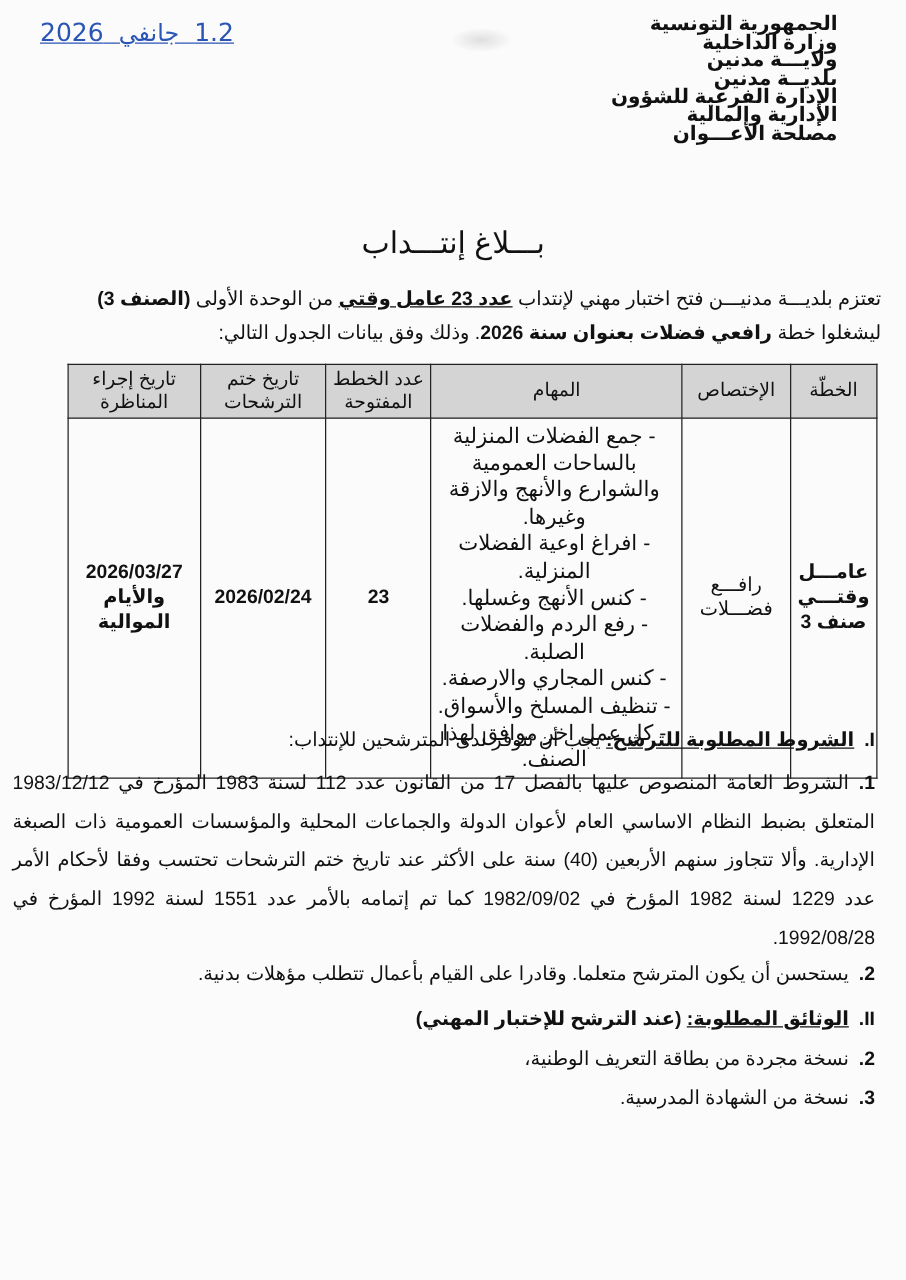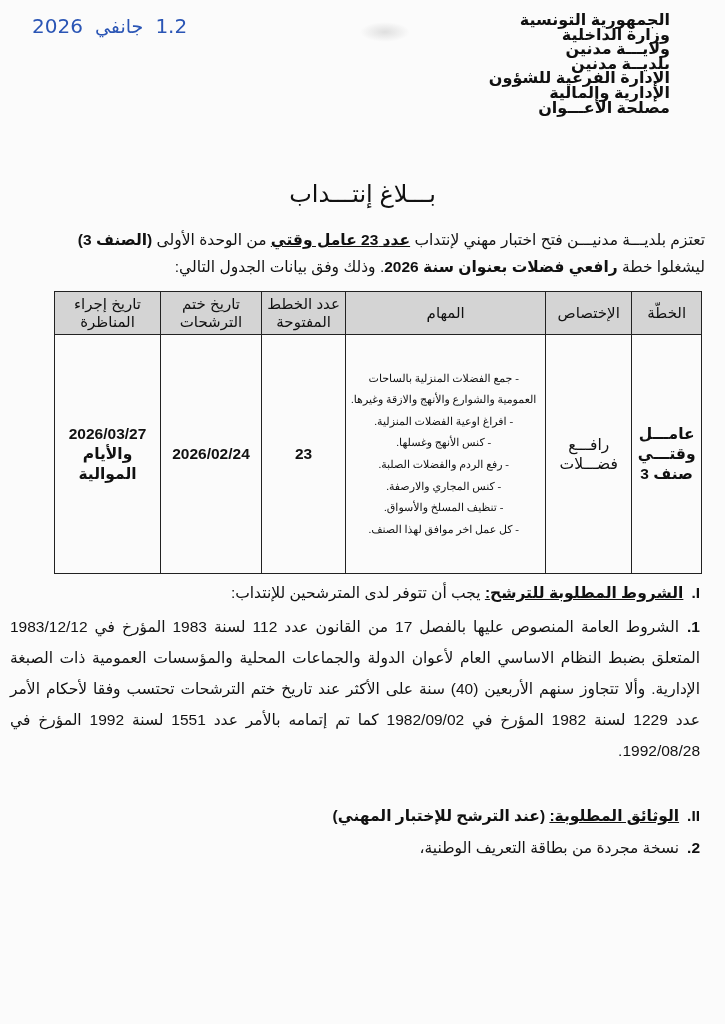--- a/index.html
+++ b/index.html
@@ -3,21 +3,21 @@
 <meta charset="utf-8">
 <style>
   html, body { margin:0; padding:0; }
   body {
     width:725px; height:1024px; background:#fbfbfb; position:relative; overflow:hidden;
     font-family:"Liberation Sans","DejaVu Sans",sans-serif; color:#111;
   }
   .stamp-date {
     position:absolute; left:32px; top:14px; color:#2a55b5;
     font-family:"DejaVu Sans", sans-serif; font-size:19px; letter-spacing:0.5px;
-    direction:rtl; unicode-bidi:plaintext;
+    direction:rtl; unicode-bidi:plaintext;text-decoration:underline;
   }
   .stamp-date .num { font-size:20px; }
   .smudge {
     position:absolute; left:360px; top:22px; width:50px; height:20px;
     background:radial-gradient(ellipse at center, rgba(170,170,170,0.35), rgba(250,250,250,0) 70%);
   }
   .letterhead {
     position:absolute; right:55px; top:13px; width:150px; direction:rtl;
     font-weight:bold; font-size:16px; line-height:14.6px;
   }
@@ -41,21 +41,21 @@
     background:#d4d4d4; font-weight:normal; height:42px; line-height:18px; text-align:center;
     padding:0 3px;
   }
   table.plan td { height:232px; vertical-align:middle; text-align:center; }
   .c-plan { width:64px; }
   .c-spec { width:82px; }
   .c-tasks { width:215px; }
   .c-count { width:81px; }
   .c-close { width:97px; }
   .c-exam { width:103px; }
-  td.tasks { text-align:right; padding:3px 8px 3px 4px; vertical-align:top; font-size:11px; line-height:21.6px;font-family:Liberation Serif, serif; }
+  td.tasks { text-align:right; padding:3px 8px 3px 4px; vertical-align:top; font-size:17px; line-height:21.6px; }
   td.tasks ul { list-style:none; margin:0; padding:0; }
   td.tasks li { margin:0; }
   td.bold { font-weight:bold; font-size:15.5px; line-height:20px; }
   td.spec { font-size:15.5px; line-height:19px; }
   .section {
     position:absolute; right:25px; width:690px; direction:rtl; text-align:right; font-size:15.5px;
   }
   .sec-head { font-weight:bold; }
   .sec-head .lbl { text-decoration:underline; }
   .sec-head .normal { font-weight:normal; }
@@ -126,22 +126,28 @@
   </tbody>
 </table>
 
 <div class="section" style="top:581px;">
   <div class="sec-head" style="line-height:24px;margin-bottom:6px;">
     <span class="sec-num">I.</span><span class="lbl">الشروط المطلوبة للترشح:</span><span class="normal"> يجب أن تتوفر لدى المترشحين للإنتداب:</span>
   </div>
   <div class="item">
     <span class="item-num">1.</span><span>الشروط العامة المنصوص عليها بالفصل 17 من القانون عدد 112 لسنة 1983 المؤرخ في 1983/12/12 المتعلق بضبط النظام الاساسي العام لأعوان الدولة والجماعات المحلية والمؤسسات العمومية ذات الصبغة الإدارية. وألا تتجاوز سنهم الأربعين (40) سنة على الأكثر عند تاريخ ختم الترشحات تحتسب وفقا لأحكام الأمر عدد 1229 لسنة 1982 المؤرخ في 1982/09/02 كما تم إتمامه بالأمر عدد 1551 لسنة 1992 المؤرخ في 1992/08/28.</span>
   </div>
+  <div class="item" style="line-height:28px;">
+    <span class="item-num">2.</span><span>يستحسن أن يكون المترشح متعلما. وقادرا على القيام بأعمال تتطلب مؤهلات بدنية.</span>
+  </div>
 </div>
 
 <div class="section" style="top:804px;">
   <div class="sec-head" style="line-height:24px;margin-bottom:4px;">
     <span class="sec-num">II.</span><span class="lbl">الوثائق المطلوبة:</span><span> (عند الترشح للإختبار المهني)</span>
   </div>
   <div class="item">
     <span class="item-num">2.</span><span>نسخة مجردة من بطاقة التعريف الوطنية،</span>
   </div>
+  <div class="item">
+    <span class="item-num">3.</span><span>نسخة من الشهادة المدرسية.</span>
+  </div>
 </div>
 
 </body></html>

